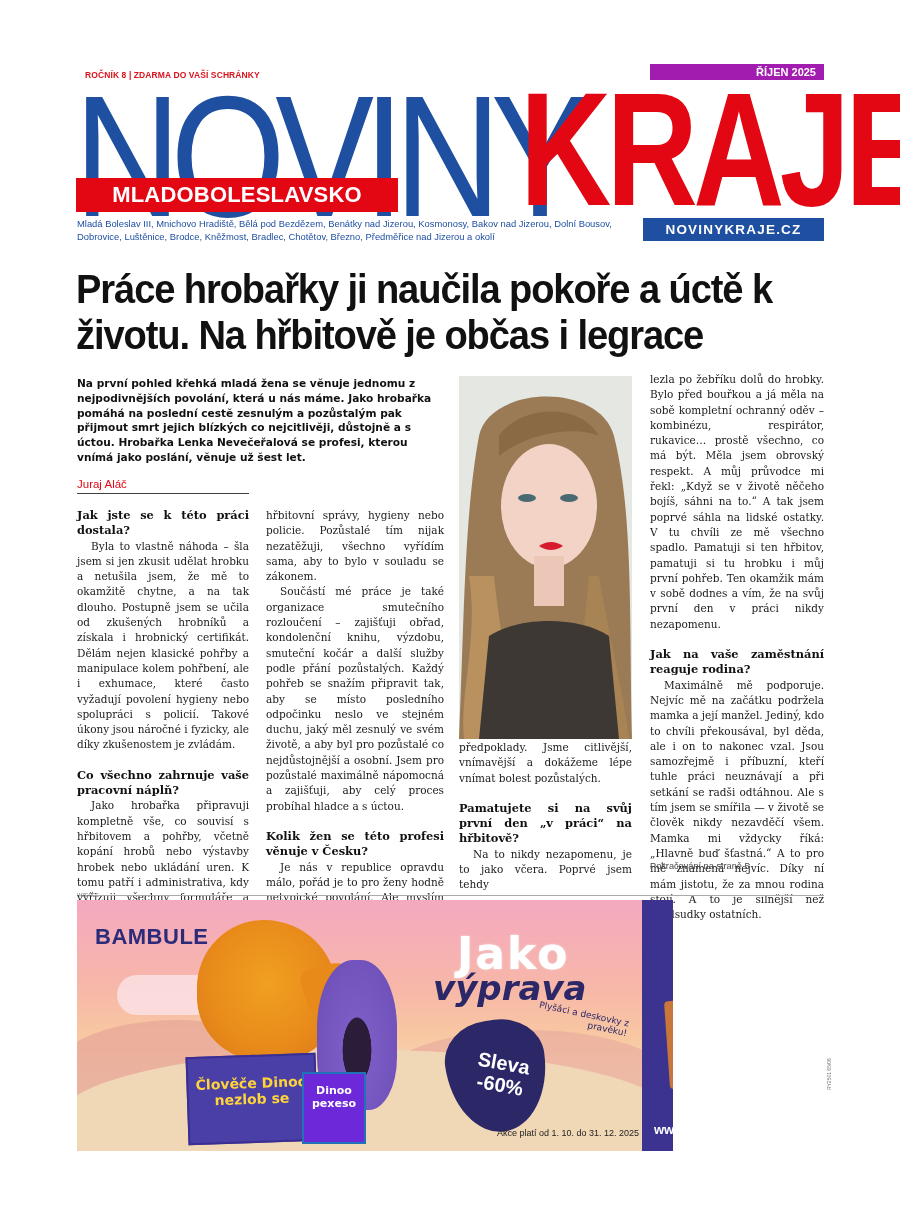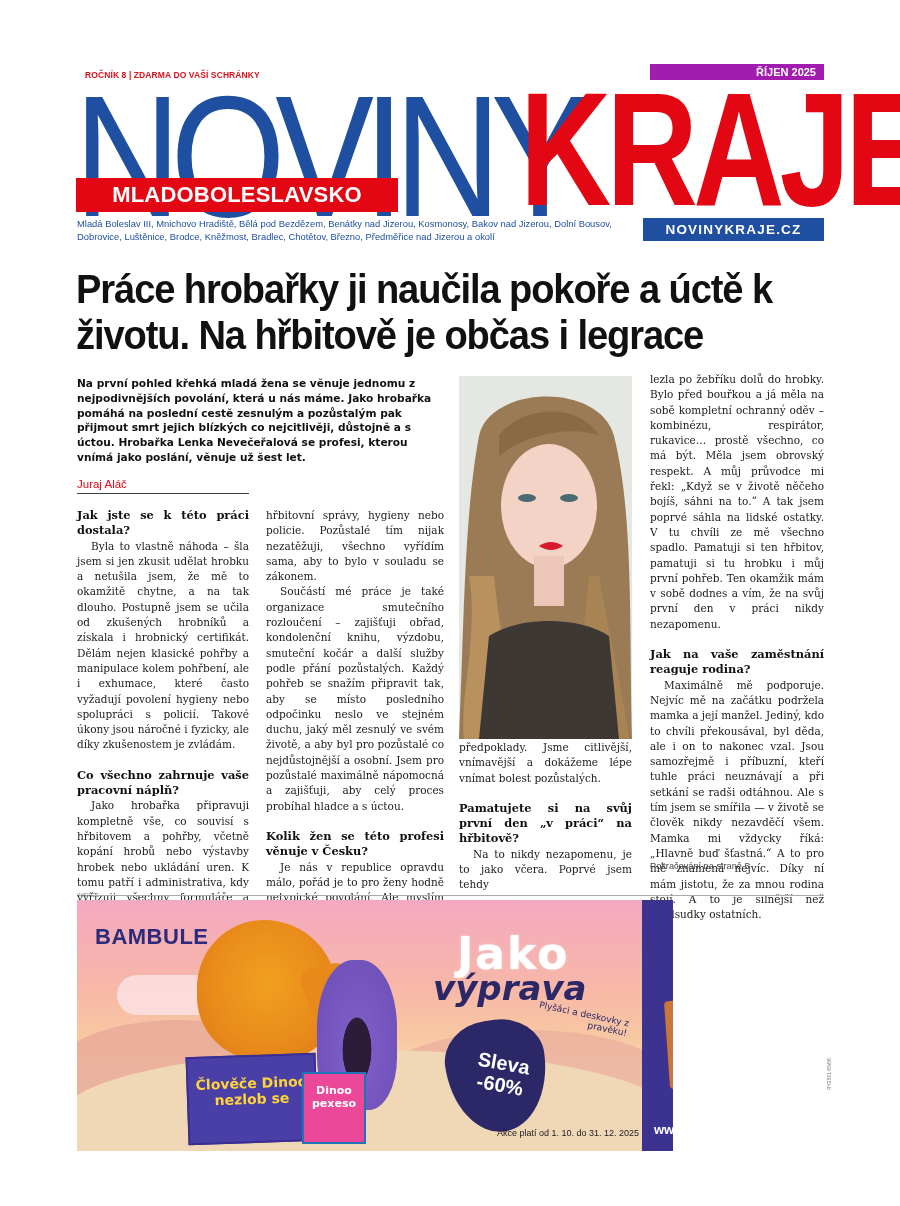--- a/index.html
+++ b/index.html
@@ -40,21 +40,21 @@
   .dinooTitle{left:380px;top:28px;font-family:"DejaVu Sans",sans-serif;font-weight:bold;font-size:44px;color:#fff;letter-spacing:2px;text-shadow:0 0 2px #eee;}
   .vyprava{left:356px;top:68px;font-family:"DejaVu Sans",sans-serif;font-weight:bold;font-size:34px;color:#2c2868;font-style:italic;}
   .adsub{left:452px;top:108px;width:100px;font-family:"DejaVu Sans",sans-serif;font-size:9px;color:#2c2868;text-align:right;transform:rotate(12deg);}
   .foot{left:370px;top:120px;width:100px;height:112px;background:#2c2868;border-radius:45% 45% 50% 50% / 35% 35% 65% 65%;transform:rotate(-8deg);}
   .sleva{left:380px;top:152px;width:90px;text-align:center;font-family:"Liberation Sans",sans-serif;font-weight:bold;font-size:20px;line-height:22px;color:#fff;transform:rotate(10deg);}
   .validity{left:420px;top:228px;font-family:"Liberation Sans",sans-serif;font-size:9px;color:#222;}
   .bird{left:120px;top:20px;width:140px;height:140px;background:radial-gradient(ellipse at 50% 45%,#f0a020 0%,#e88a1a 60%,#d9771a 100%);border-radius:48% 52% 40% 45%;}
   .birdwing{left:230px;top:60px;width:70px;height:70px;background:#e88a1a;border-radius:20% 80% 40% 60%;transform:rotate(-20deg);}
   .purple{left:240px;top:60px;width:80px;height:150px;background:radial-gradient(ellipse at 50% 60%,#2b1d3a 0%,#2b1d3a 25%,#7b5cc4 26%,#6b4db5 100%);border-radius:45% 45% 35% 35%;}
   .box1{left:110px;top:155px;width:130px;height:88px;background:#4a3fa7;border:2px solid #3a2f90;transform:rotate(-2deg);color:#ffd33a;font-family:"DejaVu Sans",sans-serif;font-weight:bold;font-size:14px;text-align:center;padding-top:18px;box-sizing:border-box;line-height:16px;}
-  .box2{left:225px;top:172px;width:64px;height:72px;background:#ec4899;border:2px solid #2372b8;color:#fff;font-family:"DejaVu Sans",sans-serif;font-weight:bold;font-size:11px;text-align:center;padding-top:10px;box-sizing:border-box;line-height:13px;}
+  .box2{left:225px;top:172px;width:64px;height:72px;background:#6d28d9;border:2px solid #2372b8;color:#fff;font-family:"DejaVu Sans",sans-serif;font-weight:bold;font-size:11px;text-align:center;padding-top:10px;box-sizing:border-box;line-height:13px;}
   .adright{left:565px;top:0;width:182px;height:251px;background:#3b338f;}
   .adright-text{left:580px;top:14px;width:160px;font-family:"Liberation Sans",sans-serif;font-weight:bold;font-size:12px;line-height:17px;color:#fff;text-align:right;}
   .pack1{left:590px;top:100px;width:38px;height:88px;background:#c8763a;border-radius:4px;transform:rotate(-4deg);}
   .pack2{left:640px;top:80px;width:72px;height:95px;background:#5fb4e8;border-radius:4px;transform:rotate(4deg);}
   .pack3{left:620px;top:170px;width:85px;height:40px;background:#e23b3b;border-radius:4px;transform:rotate(4deg);}
   .adurl{left:577px;top:222px;font-family:"Liberation Sans",sans-serif;font-weight:bold;font-size:13px;color:#fff;}
   .adcode{left:826px;top:1090px;font-family:"Liberation Sans",sans-serif;font-size:5px;color:#777;transform:rotate(-90deg);transform-origin:left top;}
 </style>
 </head>
 <body>

